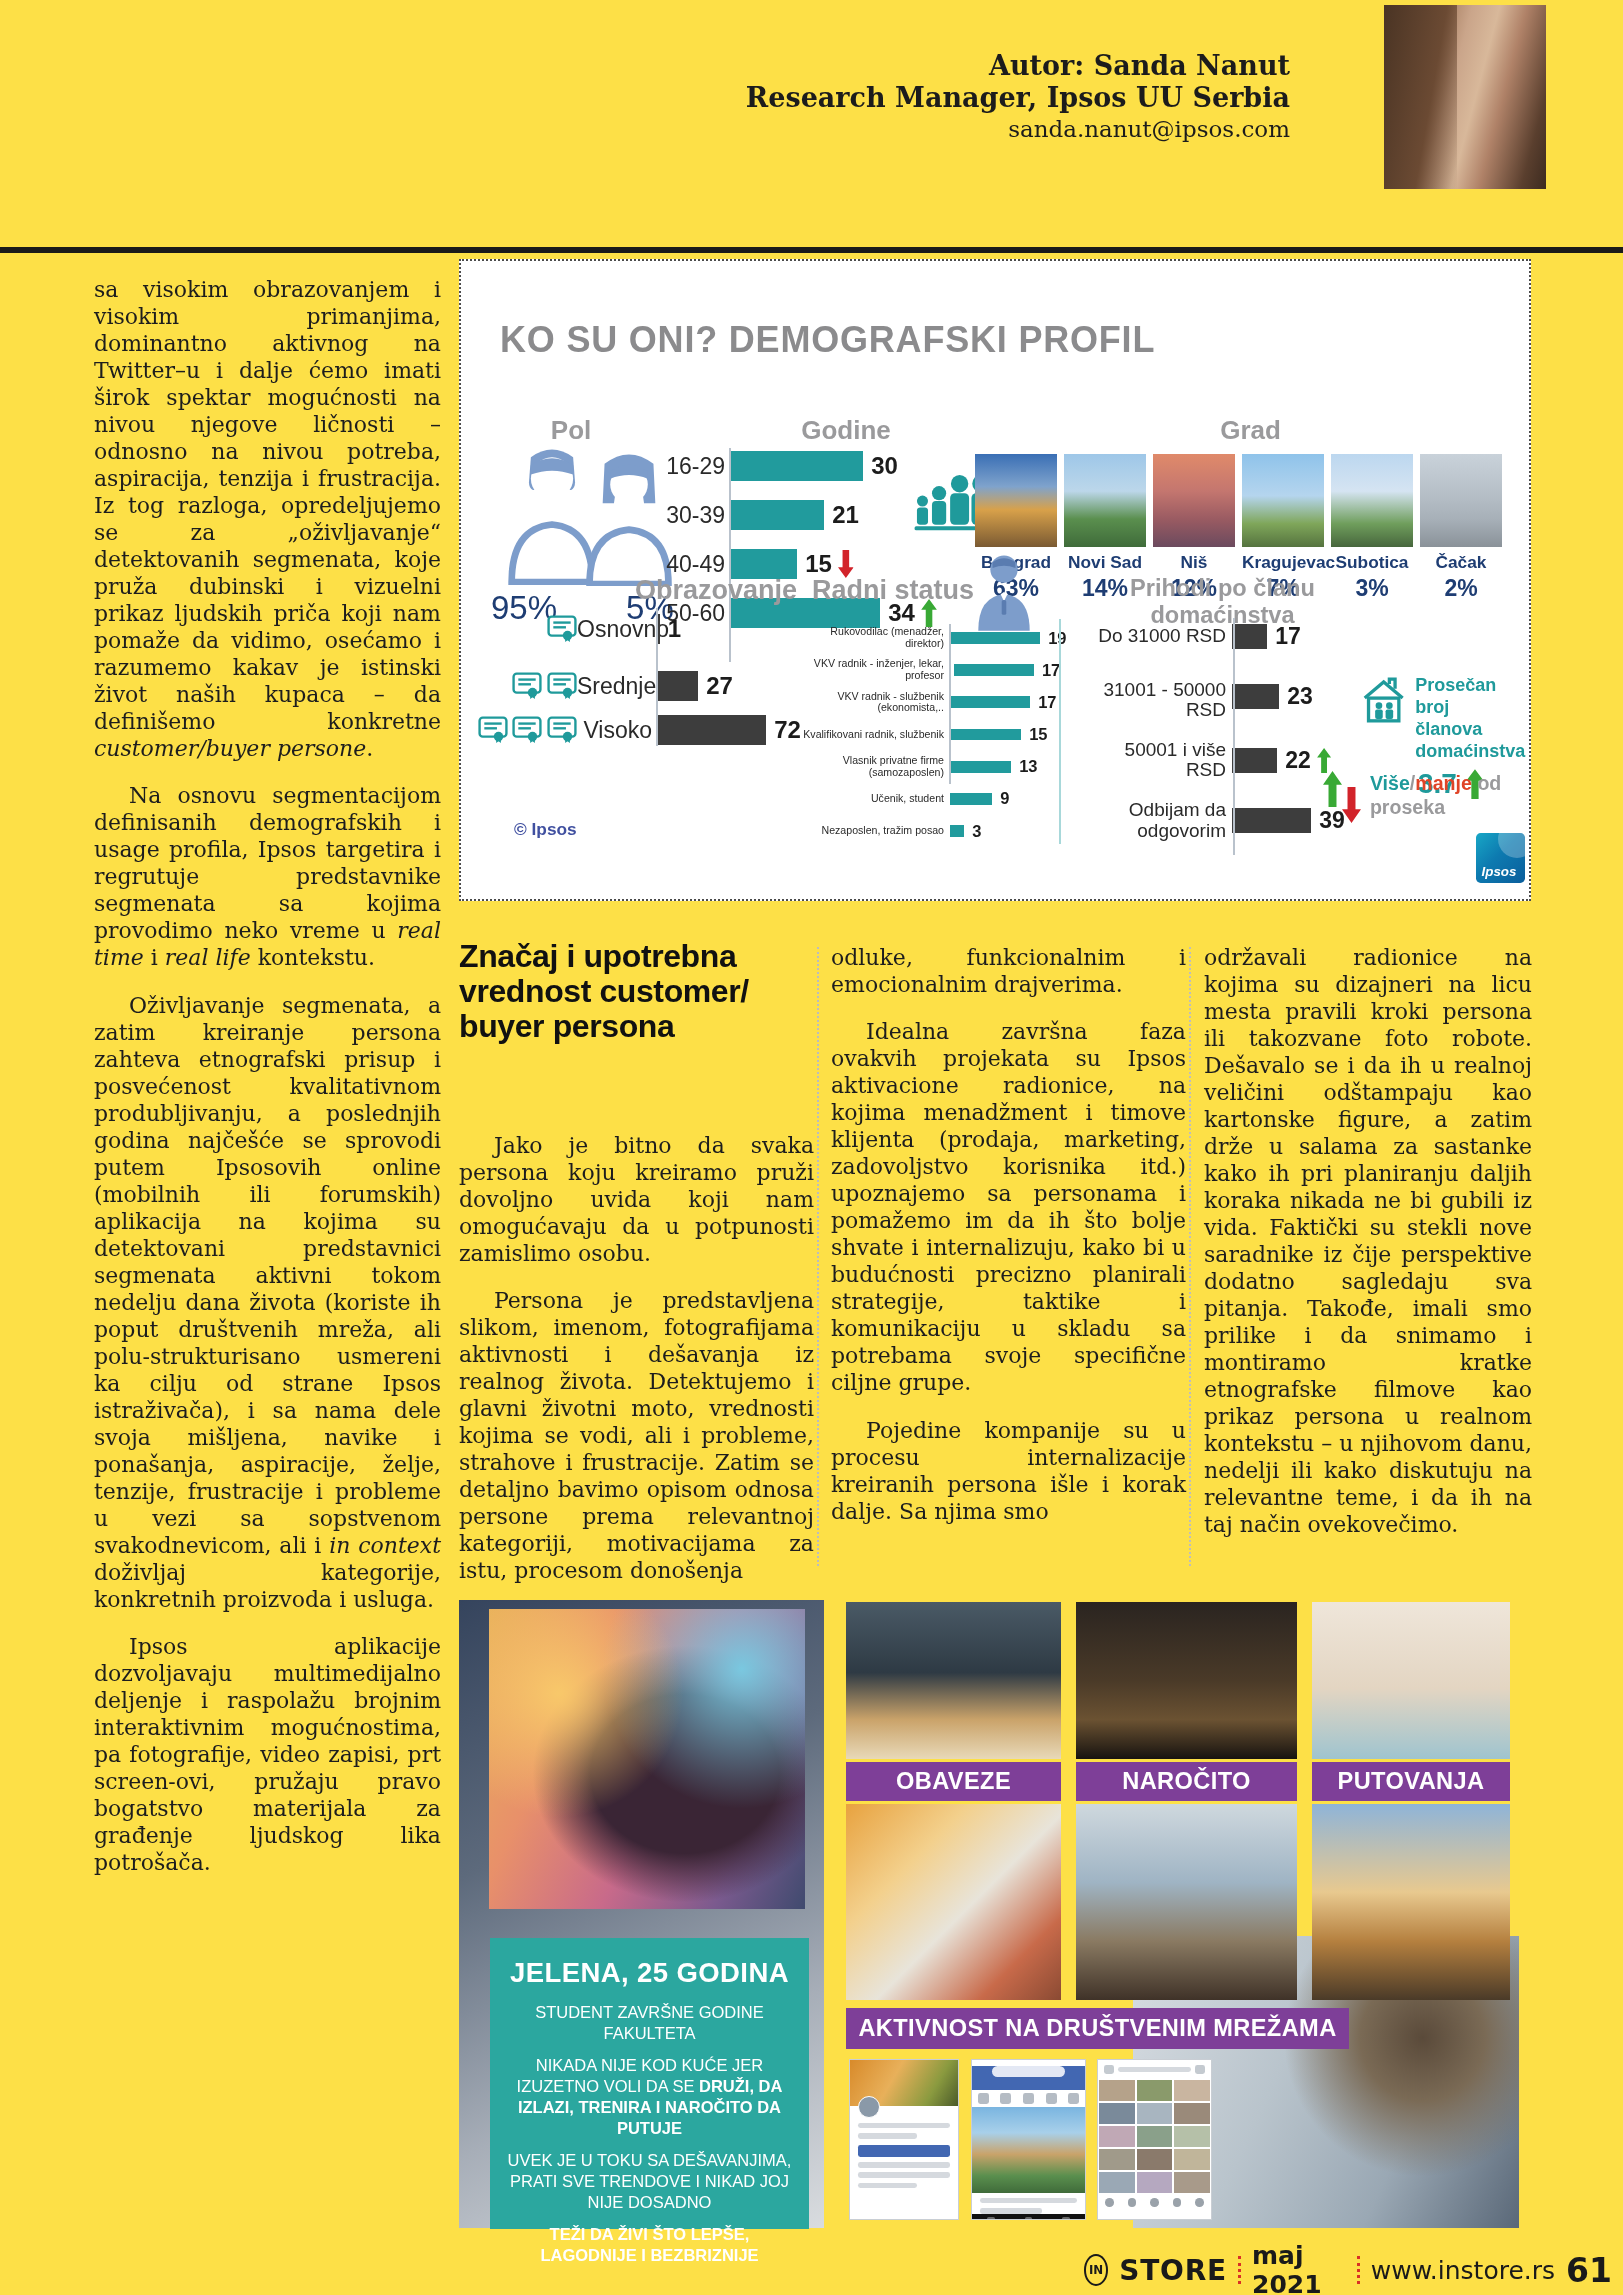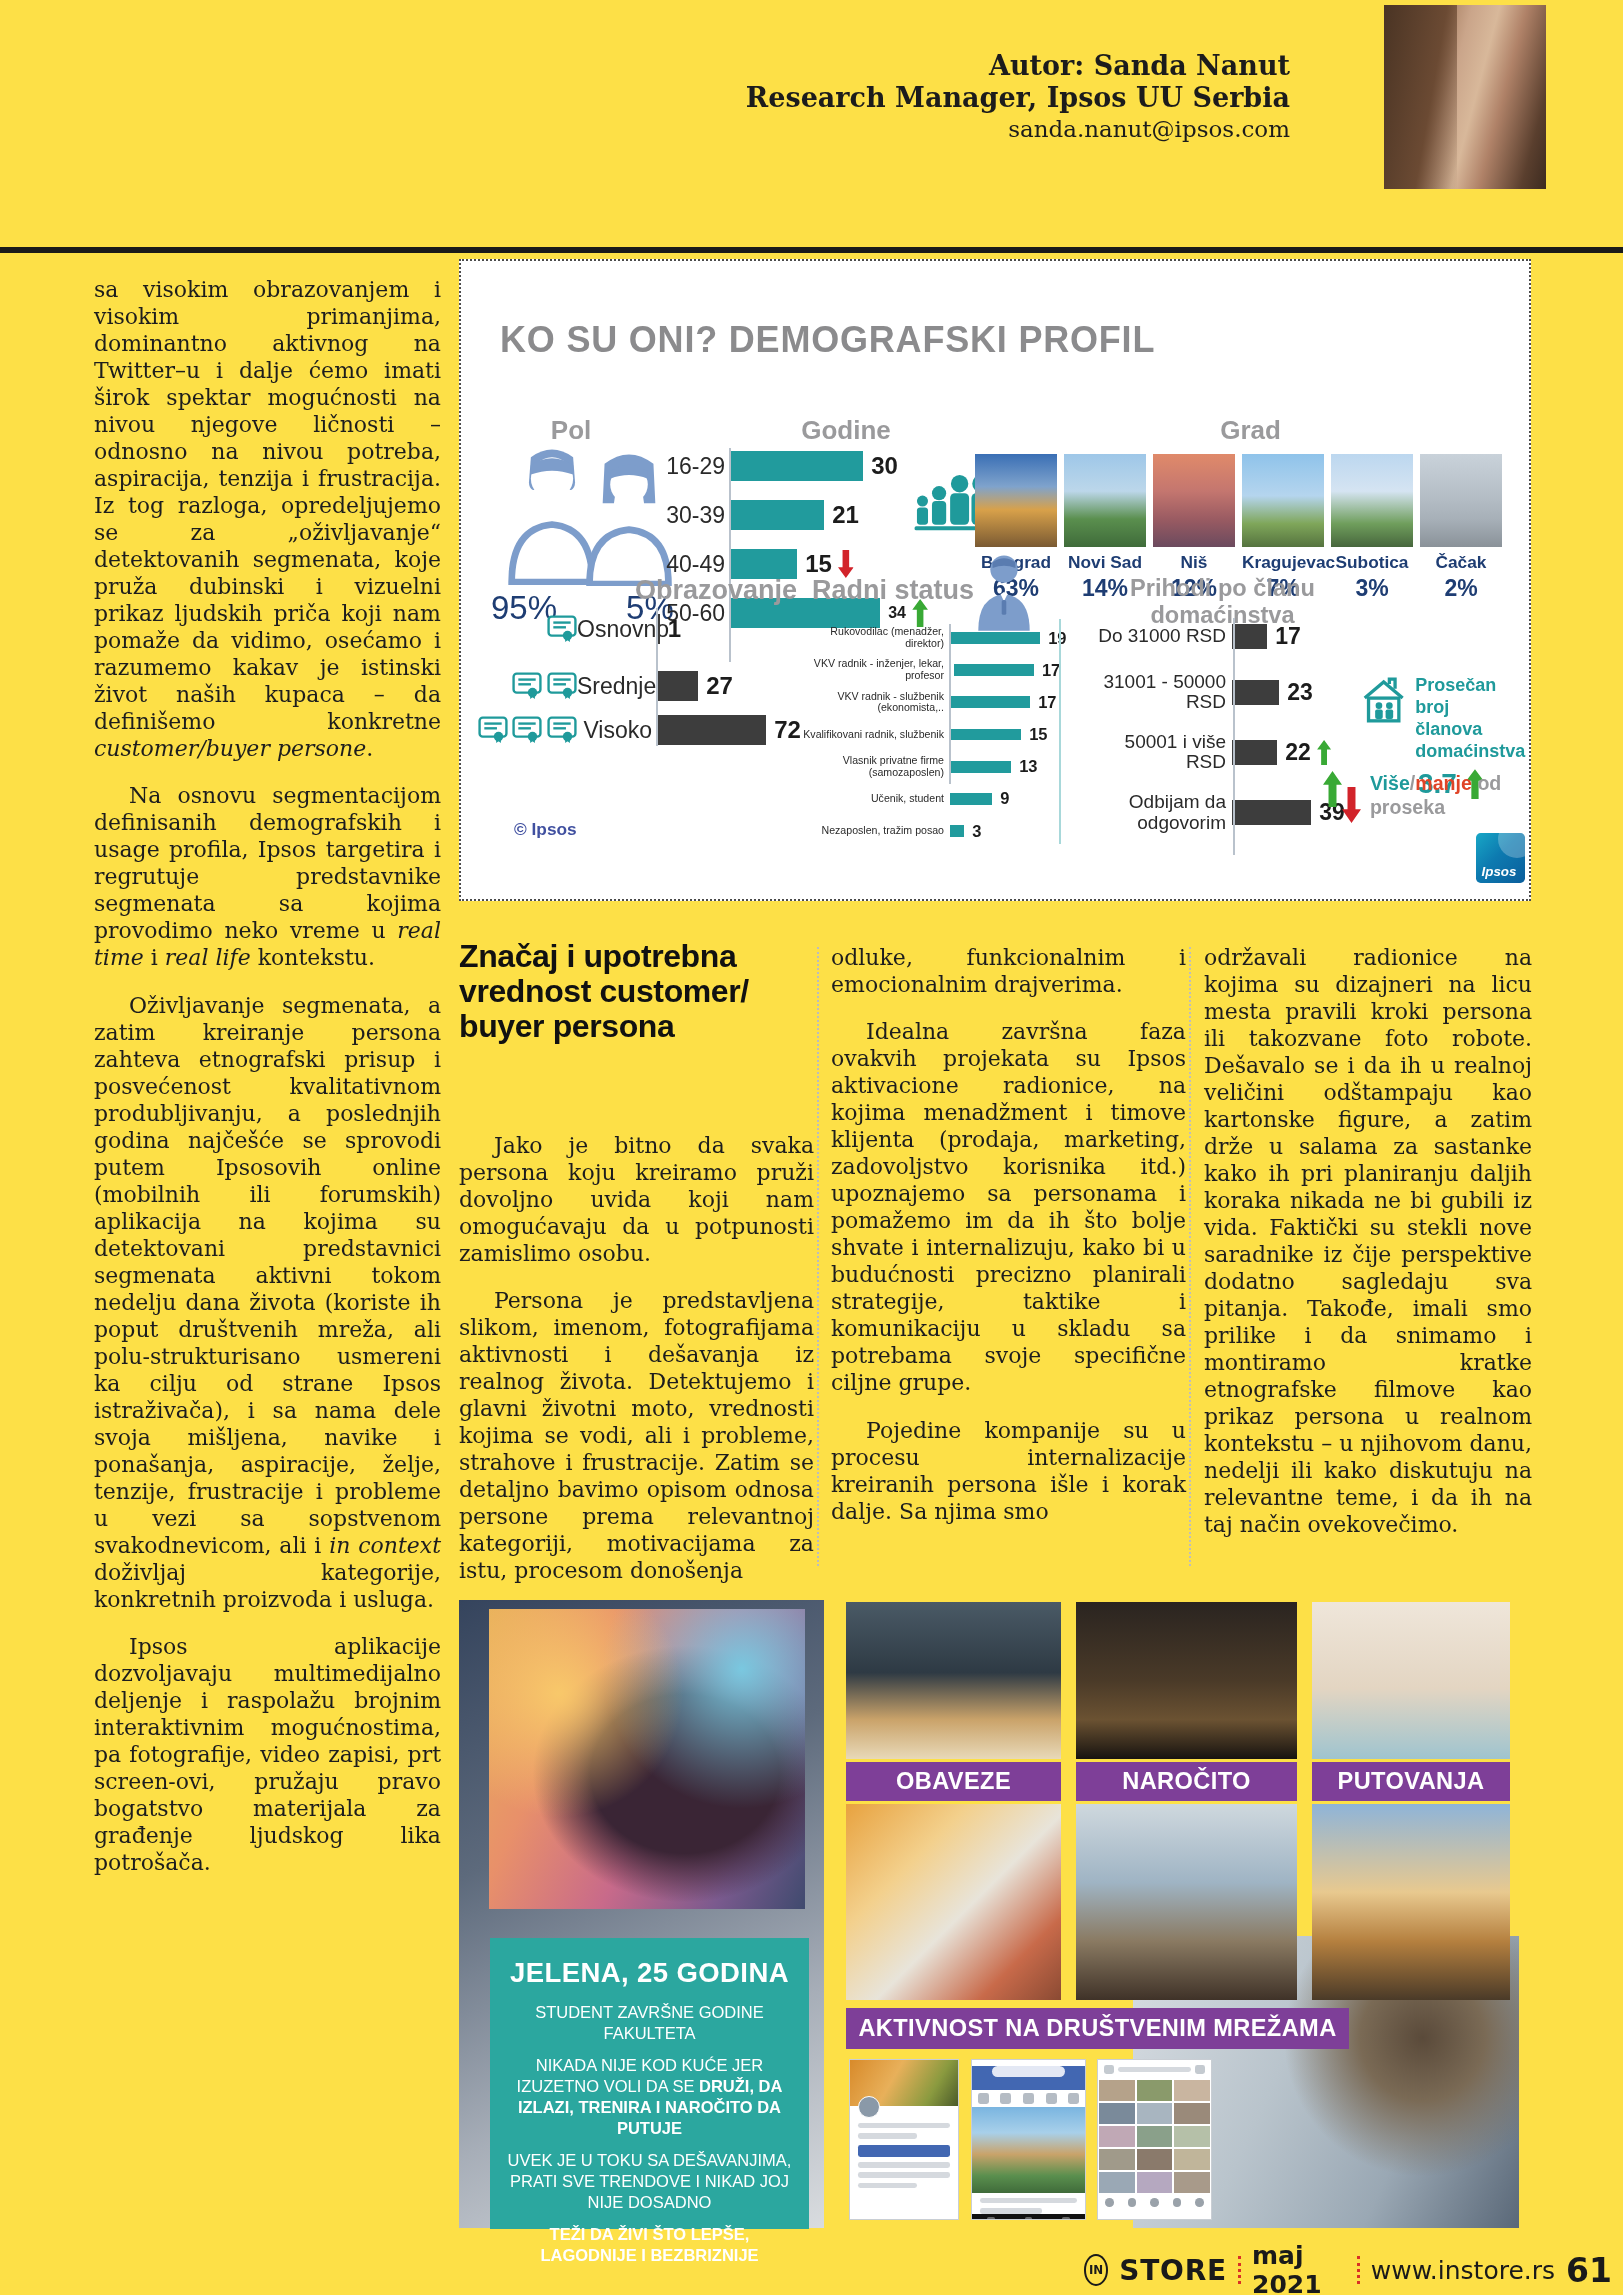--- a/index.html
+++ b/index.html
@@ -240,21 +240,21 @@
         </div>
         <div class="crow" style="margin-bottom: 19px;">
           <div class="clabel" style="width: 79px; font-size: 23px; padding-right: 6.3px; line-height: 26px;">40-49</div>
           <div class="cbar" style="width: 66px; height: 30px; background: rgb(33, 155, 157);"></div>
           <div class="cval" style="font-size: 24px;">15</div>
           <span class="arrow down" style="width: 15.7px; height: 28px; margin-left: 6.3px;"></span>
         </div>
         <div class="crow" style="margin-bottom: 19px;">
           <div class="clabel" style="width: 79px; font-size: 23px; padding-right: 6.3px; line-height: 26px;">50-60</div>
           <div class="cbar" style="width: 149px; height: 30px; background: rgb(33, 155, 157);"></div>
-          <div class="cval" style="font-size: 16px;">34</div>
+          <div class="cval" style="font-size: 24px;">34</div>
           <span class="arrow" style="width: 15.7px; height: 28px; margin-left: 6.3px;"></span>
         </div>
       </div>
     <div id="ax-godine" class="axisline"></div>
     <svg id="people-icon" viewBox="0 0 100 100">
       <g fill="#1f9a9b">
         <circle cx="12" cy="52" r="7"></circle>
           <rect x="5" y="60" width="14" height="22" rx="4"></rect>
         <circle cx="33" cy="42" r="9"></circle>
           <rect x="24" y="52" width="18" height="30" rx="5"></rect>
@@ -418,21 +418,21 @@
     <div id="teal-div"></div>
 
     <div id="lbl-prihodi" class="seclabel">Prihodi po članu domaćinstva</div>
     <div id="prihodi-chart">
         <div class="crow" style="margin-bottom: 19.6px;">
           <div class="clabel" style="width: 141px; font-size: 19px; padding-right: 6.3px; line-height: 20.4px;">Do 31000 RSD</div>
           <div class="cbar" style="width: 35px; height: 25px; background: rgb(61, 61, 61);"></div>
           <div class="cval" style="font-size: 23px;">17</div>
         </div>
         <div class="crow" style="margin-bottom: 19.6px;">
-          <div class="clabel" style="width: 141px; font-size: 19px; padding-right: 6.3px; line-height: 20.4px;">31001 - 50000 RSD</div>
+          <div class="clabel" style="width: 141px; font-size: 19px; padding-right: 6.3px; line-height: 20.4px; margin-top: 8px;">31001 - 50000 RSD</div>
           <div class="cbar" style="width: 47px; height: 25px; background: rgb(61, 61, 61);"></div>
           <div class="cval" style="font-size: 23px;">23</div>
         </div>
         <div class="crow" style="margin-bottom: 19.6px;">
           <div class="clabel" style="width: 141px; font-size: 19px; padding-right: 6.3px; line-height: 20.4px;">50001 i više RSD</div>
           <div class="cbar" style="width: 45px; height: 25px; background: rgb(61, 61, 61);"></div>
           <div class="cval" style="font-size: 23px;">22</div>
           <span class="arrow" style="width: 14px; height: 25px; margin-left: 6.3px;"></span>
         </div>
         <div class="crow" style="margin-bottom: 19.6px;">

